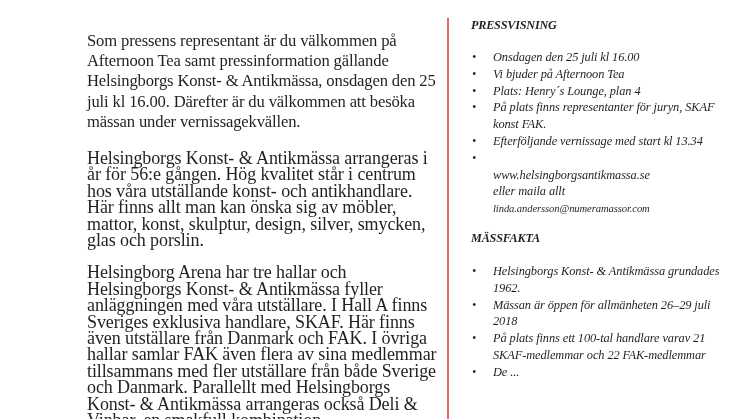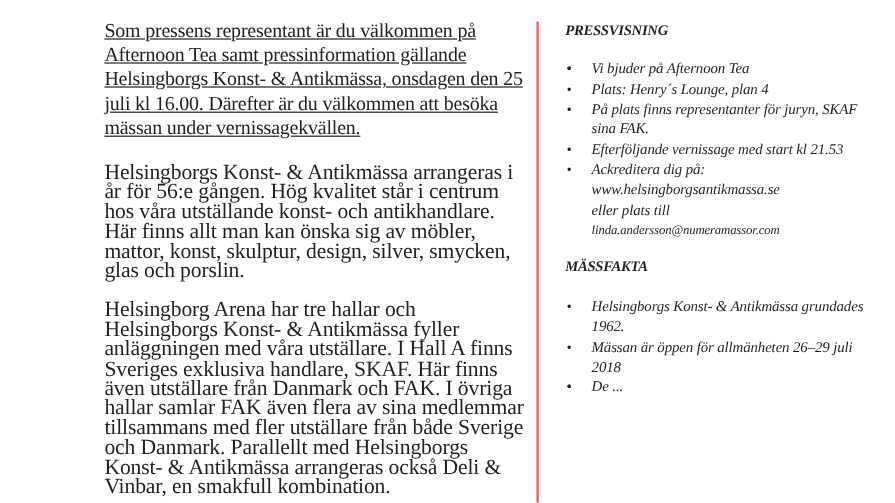--- a/index.html
+++ b/index.html
@@ -17,23 +17,22 @@
     }
     .left-col {
       position: absolute;
       left: 87px;
       top: 16px;
       width: 350px;
     }
     .lead {
       font-size: 16.6px;
       line-height: 20.2px;
-      margin: 0 0 18px 0;
+      margin: 15px 0 18px 0;
       letter-spacing: -0.15px;
-      text-decoration: underline;
     }
     .body-p {
       font-size: 18px;
       line-height: 16.4px;
       margin: 0 0 16px 0;
       letter-spacing: -0.1px;
     }
     .rule {
       position: absolute;
       left: 447px;
@@ -90,34 +89,34 @@
   <p class="body-p">Helsingborgs Konst- &amp; Antikmässa arrangeras i år för 56:e gången. Hög kvalitet står i centrum hos våra utställande konst- och antikhandlare. Här finns allt man kan önska sig av möbler, mattor, konst, skulptur, design, silver, smycken, glas och porslin.</p>
   <p class="body-p">Helsingborg Arena har tre hallar och Helsingborgs Konst- &amp; Antikmässa fyller anläggningen med våra utställare. I Hall A finns Sveriges exklusiva handlare, SKAF. Här finns även utställare från Danmark och FAK. I övriga hallar samlar FAK även flera av sina medlemmar tillsammans med fler utställare från både Sverige och Danmark. Parallellt med Helsingborgs Konst- &amp; Antikmässa arrangeras också Deli &amp; Vinbar, en smakfull kombination.</p>
 
 </div>
 
 <div class="rule"></div>
 
 <div class="right-col">
   <div class="section-heading">PRESSVISNING</div>
   <ul class="bullets">
-    <li><span class="bullet">•</span></li>
+    <li><span class="bullet">•</span><span>Onsdagen den 25 juli kl 16.00</span></li>
     <li><span class="bullet">•</span><span>Vi bjuder på Afternoon Tea</span></li>
     <li><span class="bullet">•</span><span>Plats: Henry´s Lounge, plan 4</span></li>
-    <li><span class="bullet">•</span><span>På plats finns representanter för juryn, SKAF sina FAK.</span></li>
-    <li><span class="bullet">•</span><span>Efterföljande vernissage med start kl 21.53</span></li>
+    <li><span class="bullet">•</span><span>På plats finns representanter för juryn, SKAF konst FAK.</span></li>
+    <li><span class="bullet">•</span><span>Efterföljande vernissage med start kl 13.34</span></li>
     <li>
       <span class="bullet">•</span>
-      <span>Ackreditera dig på:</span><br>
+      <br>
       <span>www.helsingborgsantikmassa.se</span><br>
-      <span>eller plats till</span><br>
+      <span>eller maila allt</span><br>
       <span class="small-text">linda.andersson@numeramassor.com</span>
     </li>
   </ul>
 
   <div class="section-heading facts-heading">MÄSSFAKTA</div>
   <ul class="bullets">
     <li><span class="bullet">•</span><span>Helsingborgs Konst- &amp; Antikmässa grundades 1962.</span></li>
     <li><span class="bullet">•</span><span>Mässan är öppen för allmänheten 26–29 juli 2018</span></li>
-    <li><span class="bullet">•</span></li>
+    <li><span class="bullet">•</span><span>På plats finns ett 100-tal handlare varav 21 SKAF-medlemmar och 22 FAK-medlemmar</span></li>
     <li><span class="bullet">•</span><span>De ...</span></li>
   </ul>
 </div>
 
 </body></html>

